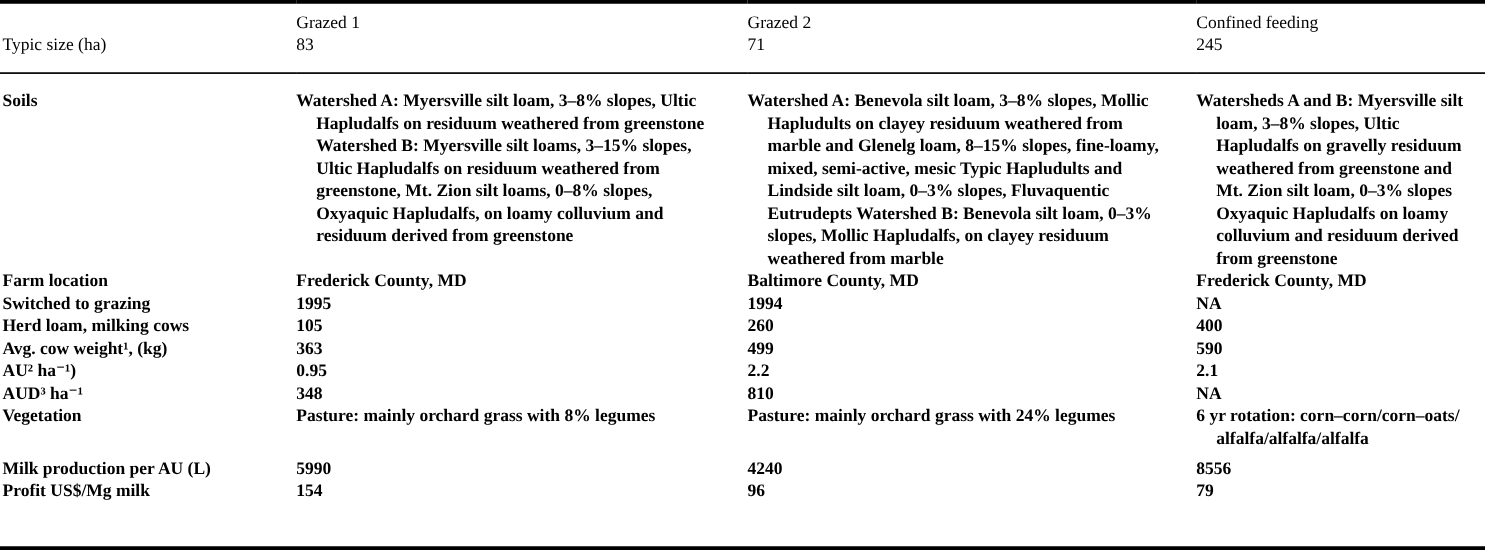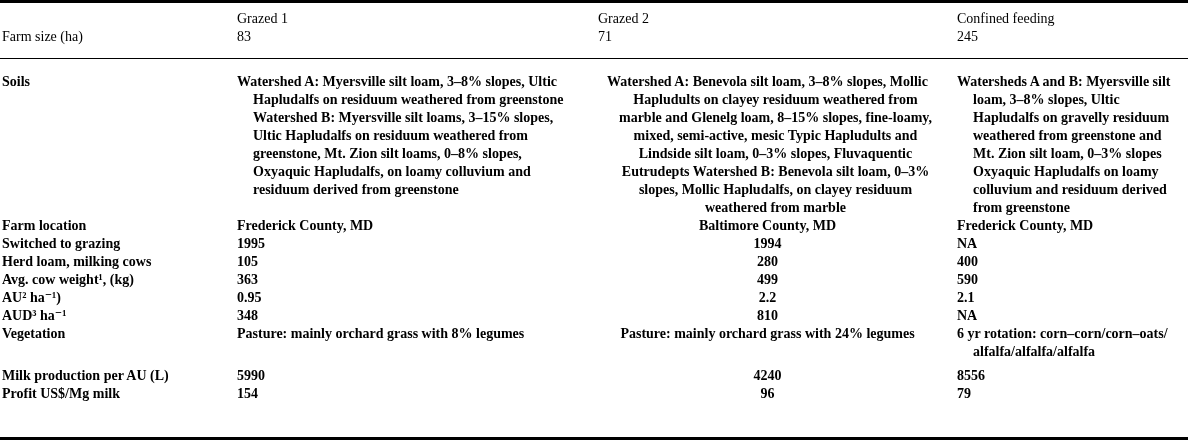--- a/index.html
+++ b/index.html
@@ -37,21 +37,21 @@
   }
   thead th {
     vertical-align: bottom;
     font-weight: normal;
     padding-top: 7px;
     padding-bottom: 12px;
     border-bottom: 1.5px solid #000000;
   }
   th.rowlabel, td.rowlabel { padding-left: 2px; }
   td.v1 { padding-right: 30px; }
-  td.v2 { padding-right: 20px; text-align: center; }
+  td.v2 { padding-right: 20px; }
   td.v3 { padding-right: 8px; }
   tr.first-row td { padding-top: 14px; }
   td.hang {
     padding-left: 16px;
     text-indent: -16px;
   }
   td.hang.v1 { padding-left: 16px; margin-left: 39px; }
   tr.row-milk td { padding-top: 6px; }
   tr.row-profit td { padding-bottom: 4px; }
 </style>
@@ -61,21 +61,21 @@
 <div class="page">
   <table class="paper-table">
     <colgroup>
       <col class="c0">
         <col class="c1">
         <col class="c2">
         <col class="c3">
     </colgroup>
     <thead>
       <tr>
-        <th class="rowlabel">Farm size (ha)</th>
+        <th class="rowlabel">Typic size (ha)</th>
         <th>
           <div>Grazed 1</div>
           <div>83</div>
         </th>
         <th>
           <div>Grazed 2</div>
           <div>71</div>
         </th>
         <th>
           <div>Confined feeding</div>
@@ -98,21 +98,21 @@
       </tr>
       <tr>
         <td class="rowlabel">Switched to grazing</td>
         <td class="v1">1995</td>
         <td class="v2">1994</td>
         <td class="v3">NA</td>
       </tr>
       <tr>
         <td class="rowlabel">Herd loam, milking cows</td>
         <td class="v1">105</td>
-        <td class="v2">280</td>
+        <td class="v2">260</td>
         <td class="v3">400</td>
       </tr>
       <tr>
         <td class="rowlabel">Avg. cow weight¹, (kg)</td>
         <td class="v1">363</td>
         <td class="v2">499</td>
         <td class="v3">590</td>
       </tr>
       <tr>
         <td class="rowlabel">AU² ha⁻¹)</td>

